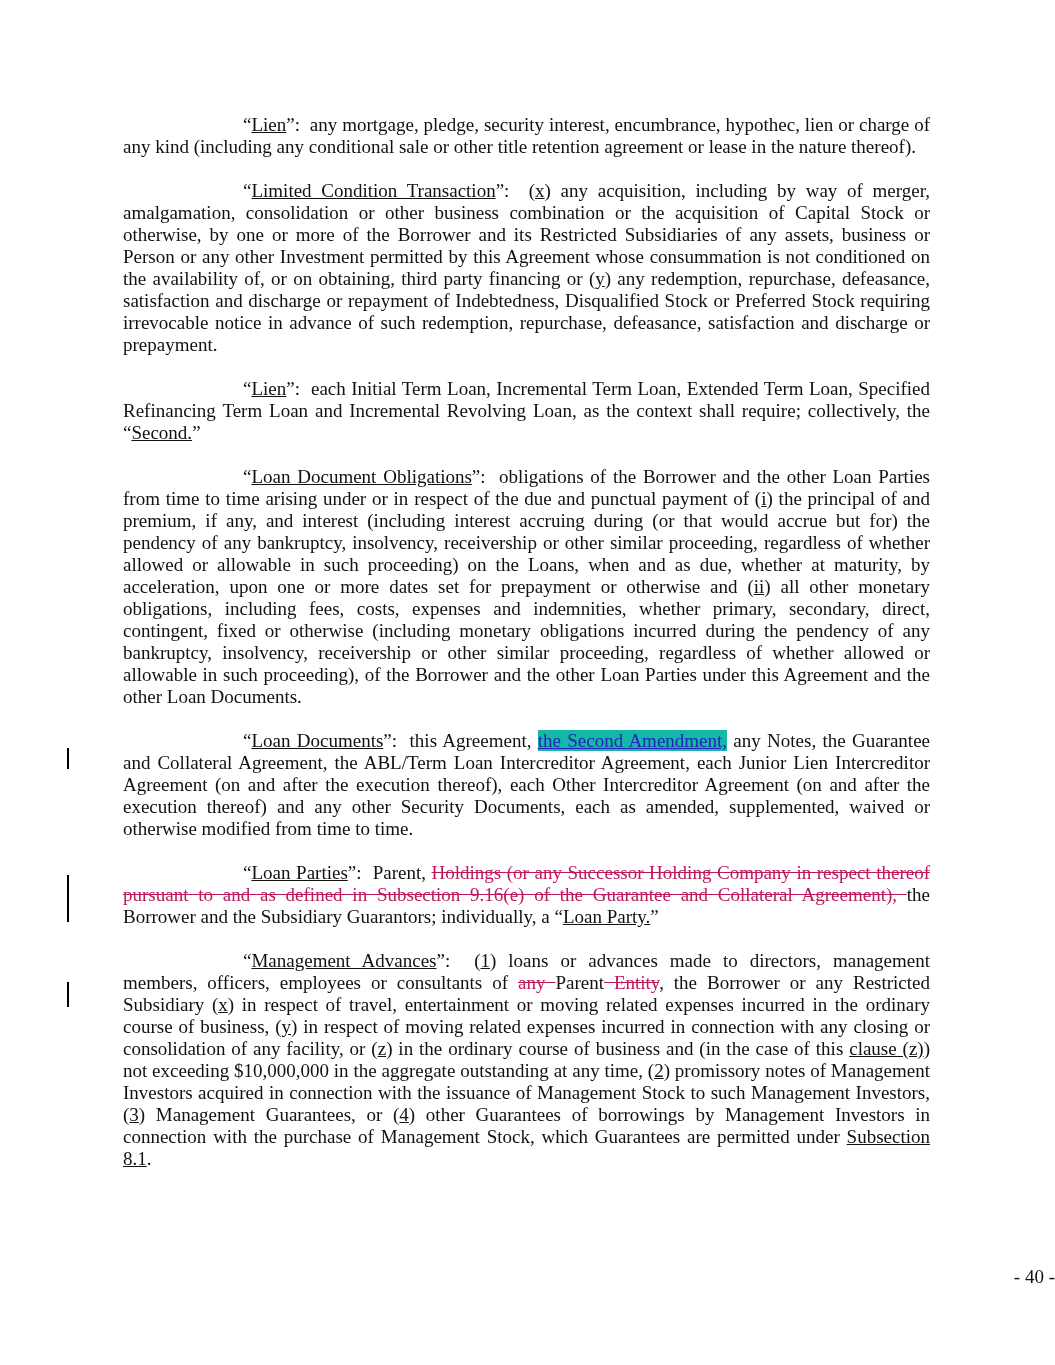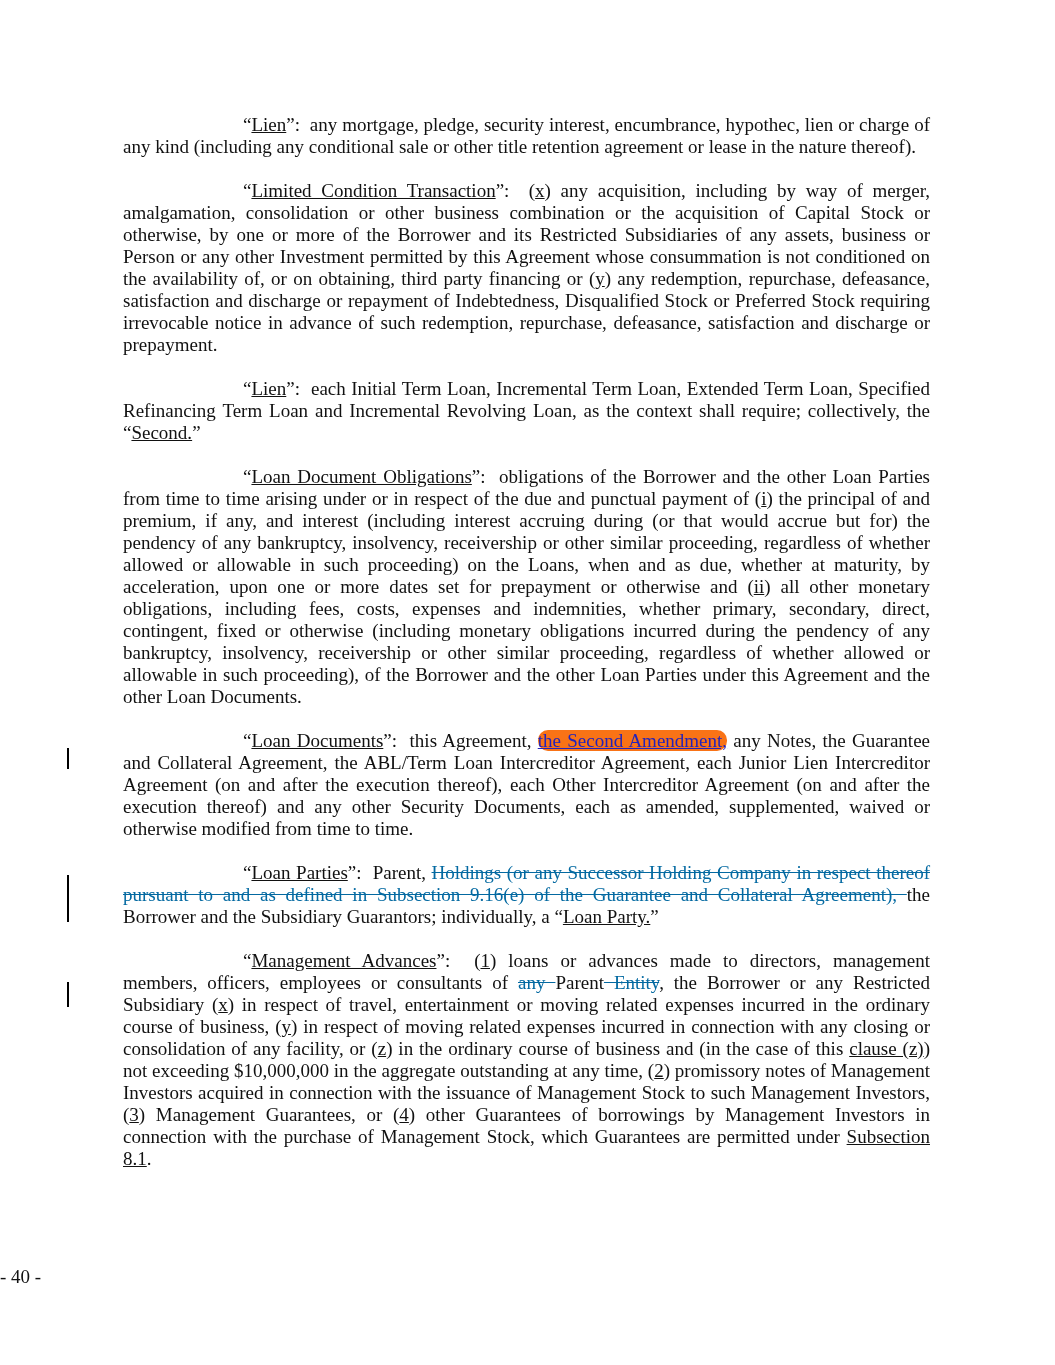--- a/index.html
+++ b/index.html
@@ -25,41 +25,40 @@
   .para {
     margin: 0 0 22px 0;
     font-size: 19px;
     line-height: 22px;
     text-align: justify;
     text-indent: 120px;
   }
   .run { white-space: normal; }
   .run-underline { text-decoration: underline; }
   .run-del {
-    color: #0369a1;
+    color: #be185d;
     text-decoration: line-through;
   }
   .run-ins {
     color: #2323bb;
     text-decoration: underline;
-    background: #f97316;
-    border-radius: 10px;
+    background: #14b8a6;
   }
   .change-bar {
     position: absolute;
     left: 67px;
     width: 2px;
     background: #000000;
   }
   .footer {
     position: absolute;
     top: 1266px;
     left: 0;
     width: 1055px;
-    text-align: left;
+    text-align: right;
     font-size: 19px;
     line-height: 22px;
   }
 </style>
 </head>
 <body>
 
 <div class="page">
   <div class="content">
       <p class="para"><span class="run">“</span><span class="run run-underline">Lien</span><span class="run">”:&nbsp; any mortgage, pledge, security interest, encumbrance, hypothec, lien or charge of any kind (including any conditional sale or other title retention agreement or lease in the nature thereof).</span></p>

